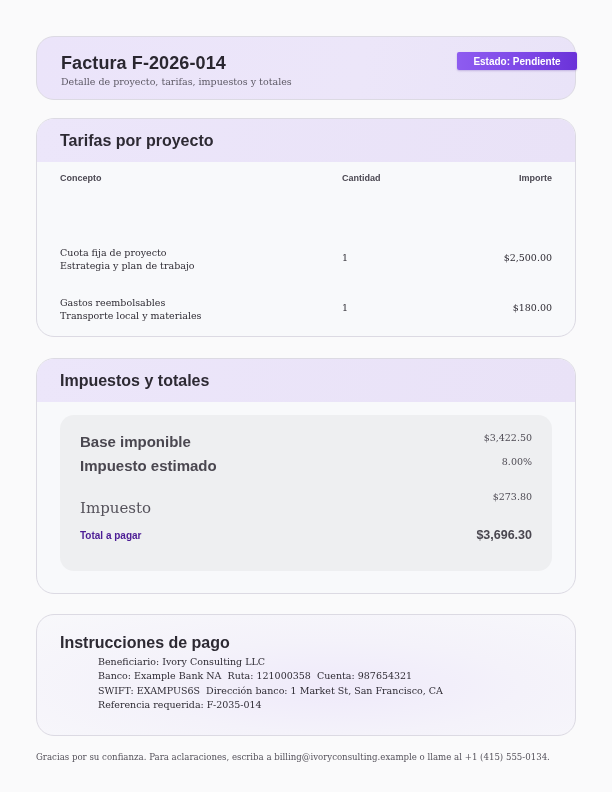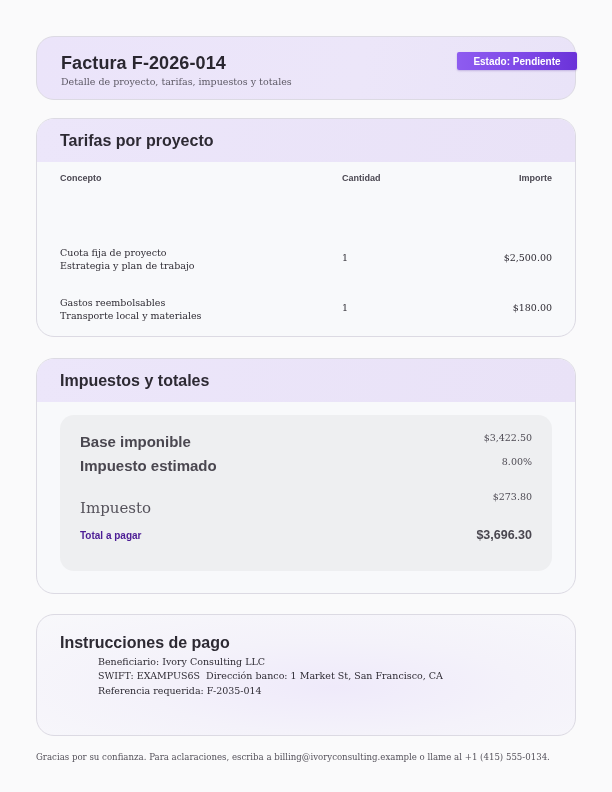--- a/index.html
+++ b/index.html
@@ -138,18 +138,19 @@
 
     <div class="tl total" style="top:115px;">Total a pagar</div>
     <div class="tv total" style="top:113px;">$3,696.30</div>
   </div>
 </div>
 
 <div class="card pago">
   <div class="card-title">Instrucciones de pago</div>
   <div class="pago-lines">
     <div>Beneficiario: Ivory Consulting LLC</div>
+    <div>Banco: Example Bank NA  Ruta: 121000358  Cuenta: 987654321</div>
     <div>SWIFT: EXAMPUS6S  Dirección banco: 1 Market St, San Francisco, CA</div>
     <div>Referencia requerida: F-2035-014</div>
   </div>
 </div>
 
 <div class="footer">Gracias por su confianza. Para aclaraciones, escriba a billing@ivoryconsulting.example o llame al +1 (415) 555-0134.</div>
 
 </body></html>

